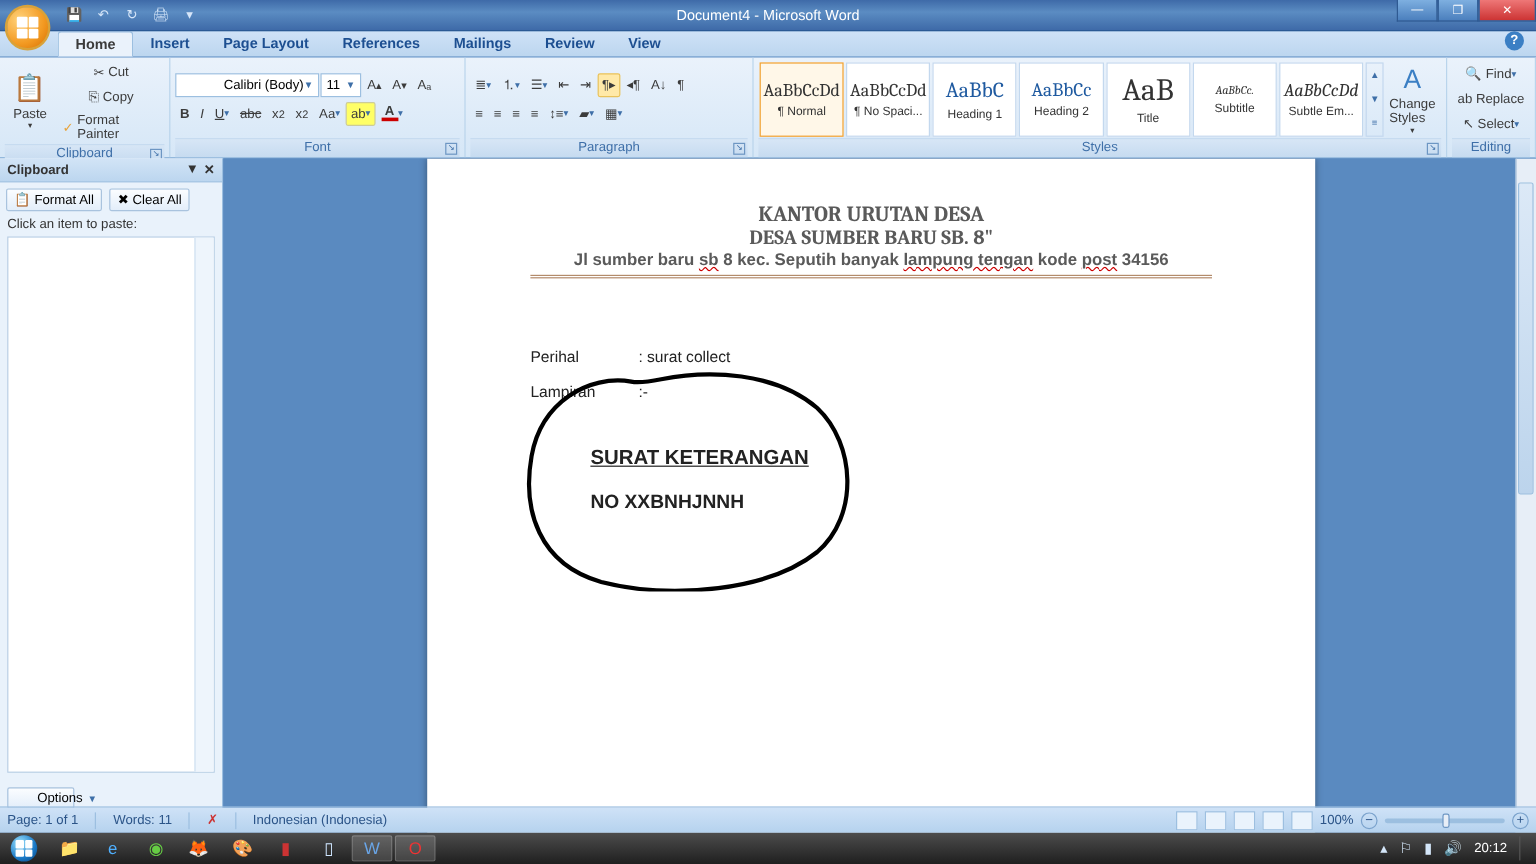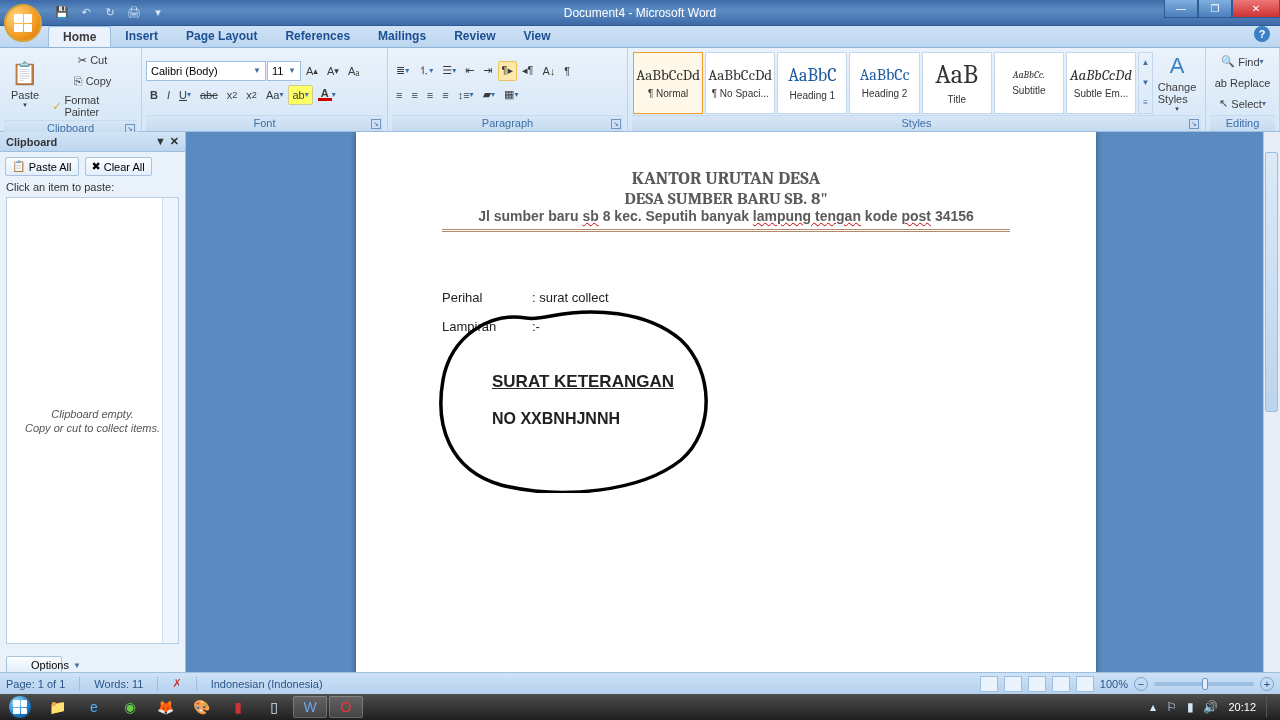--- a/index.html
+++ b/index.html
@@ -31,21 +31,21 @@
 .group-launcher{position:absolute;right:2px;top:3px;width:10px;height:10px;border:1px solid #6d96c3;font-size:7px;line-height:8px;text-align:center;color:#3e6fa8;}
 .rbtn{border:1px solid transparent;padding:1px 3px;border-radius:2px;display:flex;align-items:center;justify-content:center;font-size:11px;color:#3b3b3b;min-height:20px;}
 .small-row{display:flex;gap:1px;align-items:center;}
 .vcol{display:flex;flex-direction:column;gap:1px;}
 .big-btn{display:flex;flex-direction:column;align-items:center;justify-content:center;width:44px;height:62px;font-size:11px;color:#3b3b3b;border:1px solid transparent;border-radius:2px;}
 .big-btn .ic{font-size:22px;margin-bottom:2px;}
 
 .style-item{width:76px;height:62px;border:1px solid #c3d8ee;background:#fff;display:flex;flex-direction:column;align-items:center;justify-content:center;font-size:10px;color:#3b6fa8;margin:0 1px;}
 .style-item.sel{border-color:#f0a030;background:#fff7e8;}
 .style-prev{font-family:Cambria,serif;font-size:15px;color:#333;margin-bottom:4px;}
-.font-box{width:120px;height:20px;border:1px solid #9cbfe0;background:#fff;font-size:11px;padding:2px 4px;display:flex;align-items:center;justify-content:space-between;}
+.font-box{width:120px;height:20px;border:1px solid #9cbfe0;background:#fff;font-size:11px;padding:2px 4px;display:flex;align-items:center;justify-content:flex-end;}
 .size-box{width:34px;height:20px;border:1px solid #9cbfe0;background:#fff;font-size:11px;padding:2px 4px;display:flex;align-items:center;justify-content:space-between;}
 .dd-arrow{font-size:8px;color:#3e6fa8;}
 .hl-btn{background:#ffff66;border:1px solid #cc9;}
 .color-A{display:flex;flex-direction:column;align-items:center;line-height:10px;}
 .color-A .bar{width:14px;height:3px;background:#c00;}
 
 
 .cb-pane{position:absolute;left:0;top:132px;width:186px;height:548px;background:#e9f2fb;border-right:1px solid #9cbfe0;display:flex;flex-direction:column;font-size:11px;}
 .cb-header{height:20px;background:linear-gradient(#d2e4f6,#bcd6ef);display:flex;align-items:center;padding:0 6px;border-bottom:1px solid #9cbfe0;font-weight:bold;color:#333;}
 .cb-header .pane-ctl{margin-left:auto;display:flex;gap:4px;}
@@ -291,30 +291,29 @@
   <div class="cb-header">
     <span>Clipboard</span>
     <span class="pane-ctl">
         <span>▼</span>
         <span>✕</span>
       </span>
   </div>
   <div class="cb-toolbar">
     <div class="cb-toolbtn">
         <span>📋</span>
-        <span>Paste All</span>
+        <span>Format All</span>
       </div>
     <div class="cb-toolbtn">
         <span>✖</span>
         <span>Clear All</span>
       </div>
   </div>
   <div class="cb-hint">Click an item to paste:</div>
   <div class="cb-list">
-    <span id="cb-empty">Clipboard empty.<br>Copy or cut to collect items.</span>
     <div class="cb-scroll"></div>
   </div>
   <div class="cb-options">
       <span>Options</span>
       <span class="dd-arrow">▼</span>
     </div>
 </div>
 
 <div class="doc-area">
   <div class="page">

